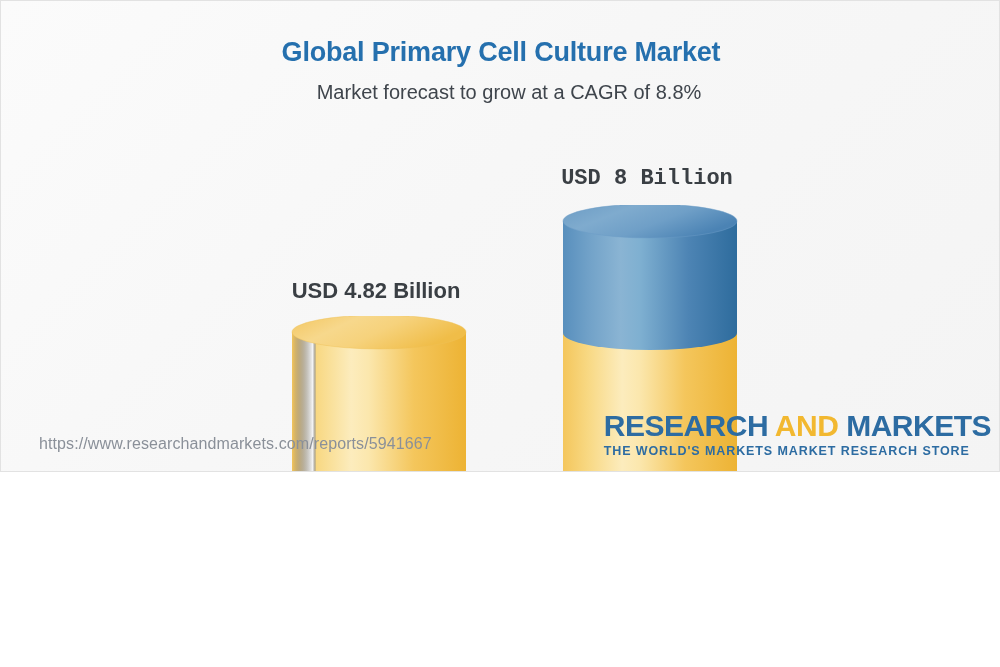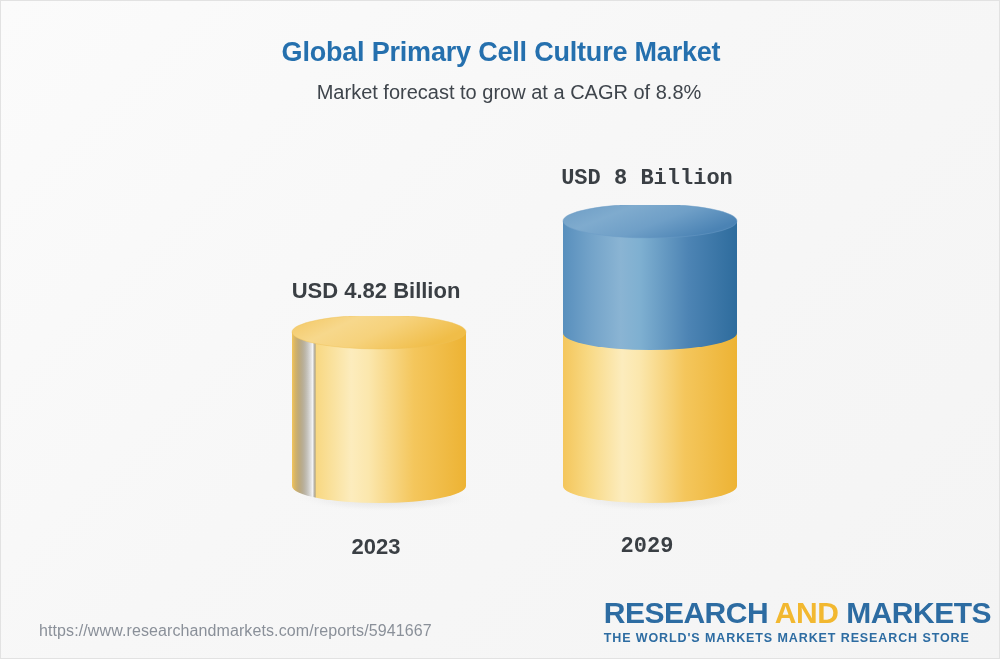--- a/index.html
+++ b/index.html
@@ -10,21 +10,21 @@
   body {
     width: 1000px;
     height: 667px;
     font-family: "Liberation Sans", sans-serif;
     overflow: hidden;
   }
 
   #infographic {
     position: relative;
     width: 1000px;
-    height: 659px;
+    height: 472px;
     box-sizing: border-box;
     background: linear-gradient(135deg, #fbfbfb 0%, #f7f7f7 45%, #f4f4f4 100%);
     border: 1px solid #e2e2e2;
     overflow: hidden;
   }
 
   
   .header {
     position: absolute;
     top: 34px;

